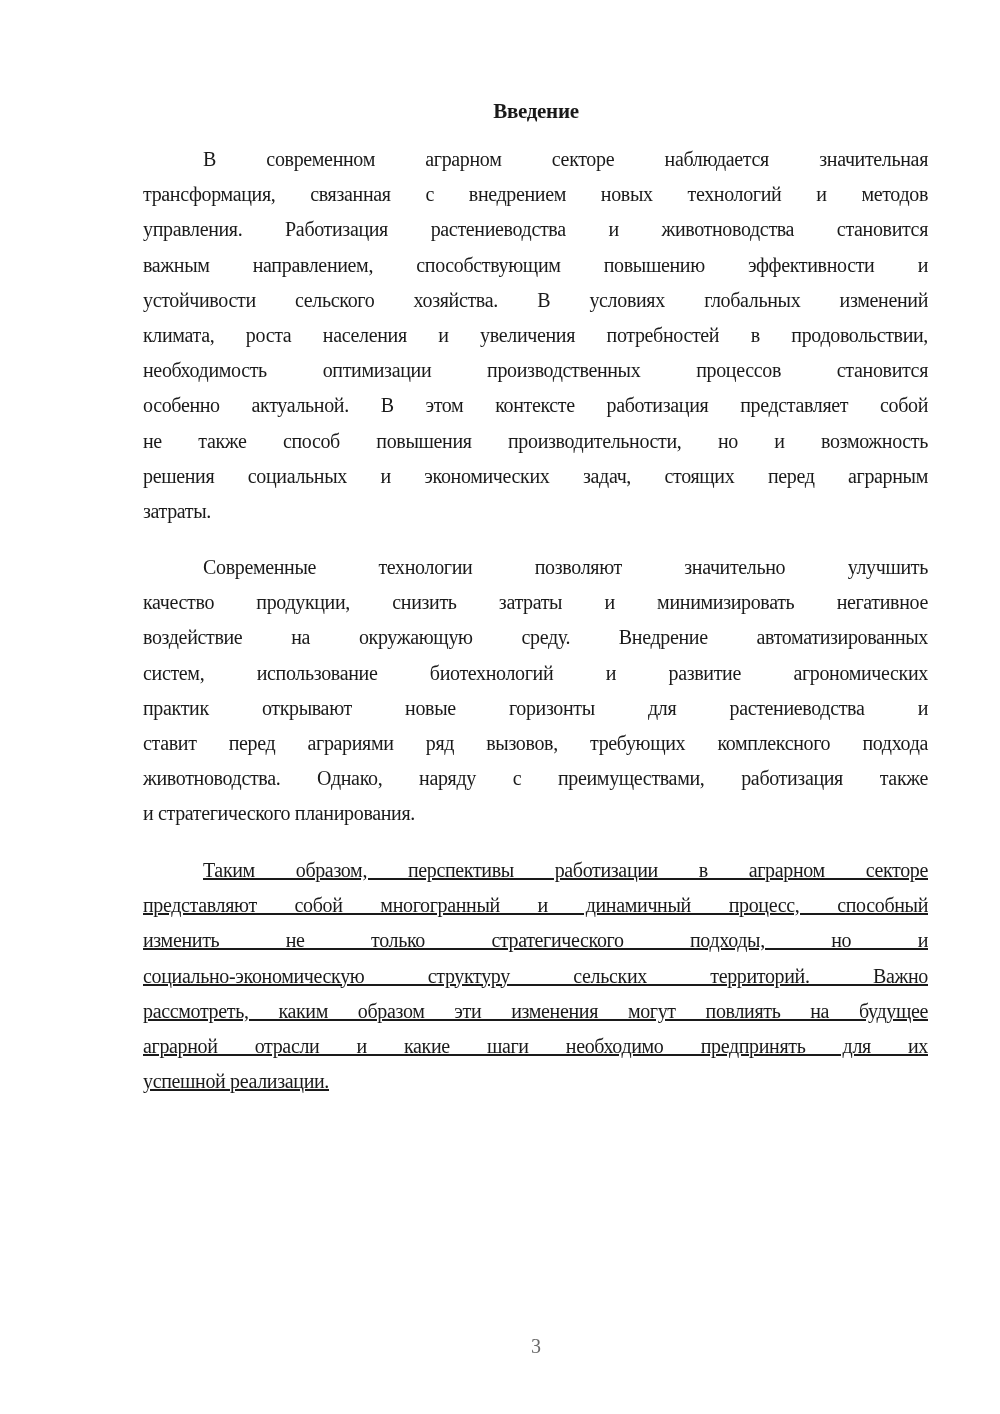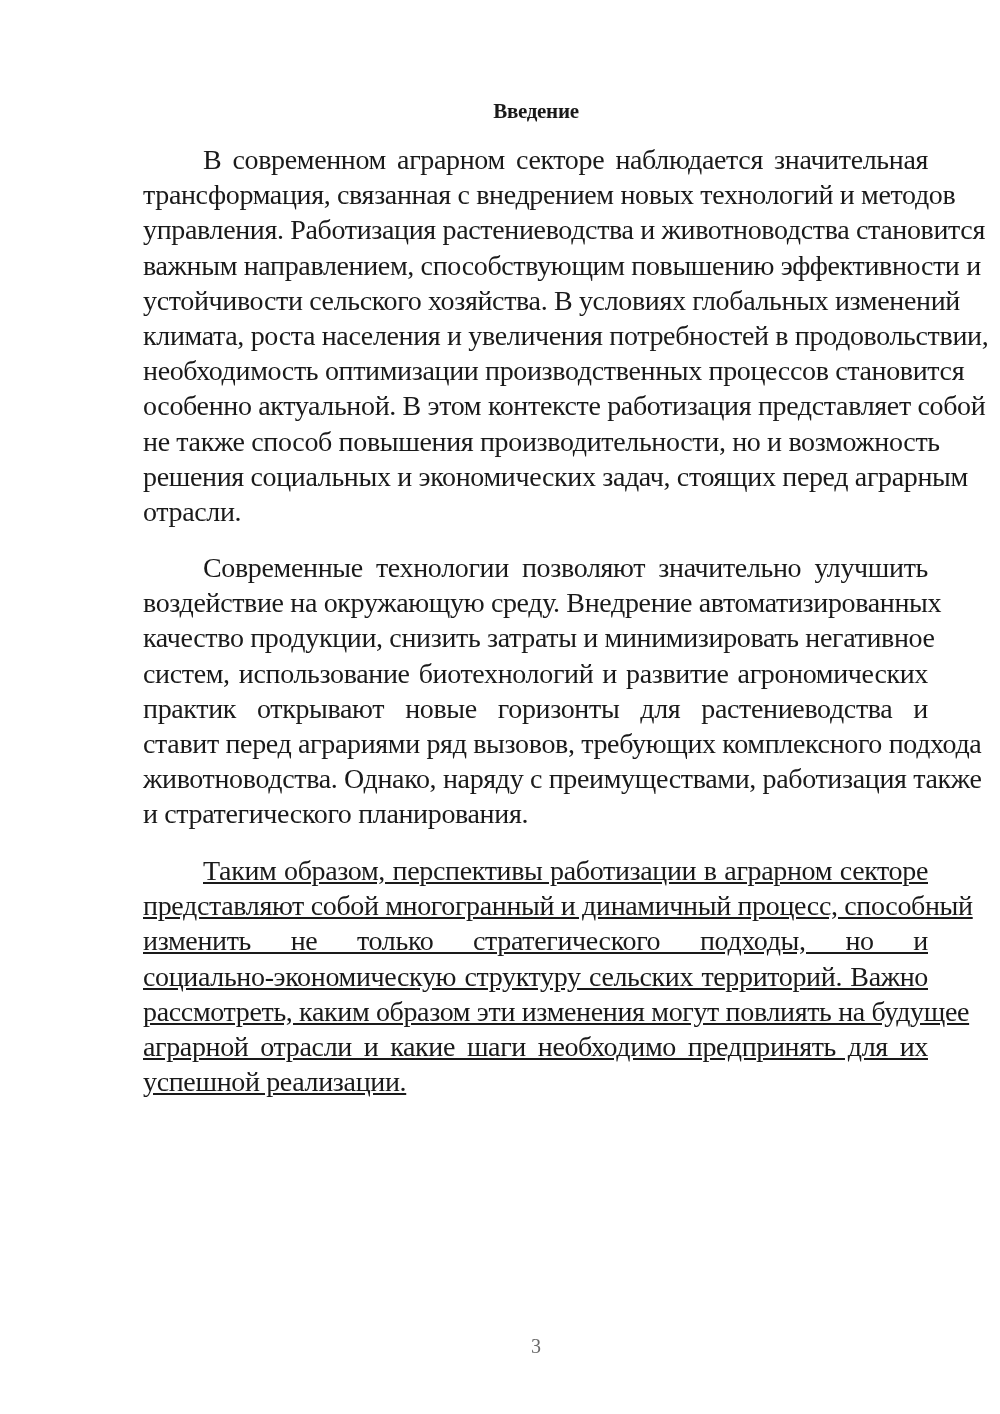--- a/index.html
+++ b/index.html
@@ -35,21 +35,21 @@
     }
     .para {
       position: absolute;
       left: 143px;
       width: 785px;
     }
     .line {
       display: block;
       height: 35.2px;
       line-height: 35.2px;
-      font-size: 28px;
+      font-size: 20px;
       white-space: nowrap;
       text-align: justify;
       text-align-last: justify;
       letter-spacing: -0.35px;
     }
     .line.first { padding-left: 60px; }
     .line.last { text-align-last: left; }
     .p1 { top: 142px; }
     .p2 { top: 550px; }
     .p3 { top: 853px; text-decoration: underline; }
@@ -75,27 +75,27 @@
     <span class="line first">В современном аграрном секторе наблюдается значительная</span>
     <span class="line">трансформация, связанная с внедрением новых технологий и методов</span>
     <span class="line">управления. Работизация растениеводства и животноводства становится</span>
     <span class="line">важным направлением, способствующим повышению эффективности и</span>
     <span class="line">устойчивости сельского хозяйства. В условиях глобальных изменений</span>
     <span class="line">климата, роста населения и увеличения потребностей в продовольствии,</span>
     <span class="line">необходимость оптимизации производственных процессов становится</span>
     <span class="line">особенно актуальной. В этом контексте работизация представляет собой</span>
     <span class="line">не также способ повышения производительности, но и возможность</span>
     <span class="line">решения социальных и экономических задач, стоящих перед аграрным</span>
-    <span class="line last">отрасли.</span>
+    <span class="line last">затраты.</span>
   </div>
 
   <div class="para p2">
     <span class="line first">Современные технологии позволяют значительно улучшить</span>
+    <span class="line">качество продукции, снизить затраты и минимизировать негативное</span>
     <span class="line">воздействие на окружающую среду. Внедрение автоматизированных</span>
-    <span class="line">качество продукции, снизить затраты и минимизировать негативное</span>
     <span class="line">систем, использование биотехнологий и развитие агрономических</span>
     <span class="line">практик открывают новые горизонты для растениеводства и</span>
     <span class="line">ставит перед аграриями ряд вызовов, требующих комплексного подхода</span>
     <span class="line">животноводства. Однако, наряду с преимуществами, работизация также</span>
     <span class="line last">и стратегического планирования.</span>
   </div>
 
   <div class="para p3">
     <span class="line first">Таким образом, перспективы работизации в аграрном секторе</span>
     <span class="line">представляют собой многогранный и динамичный процесс, способный</span>

